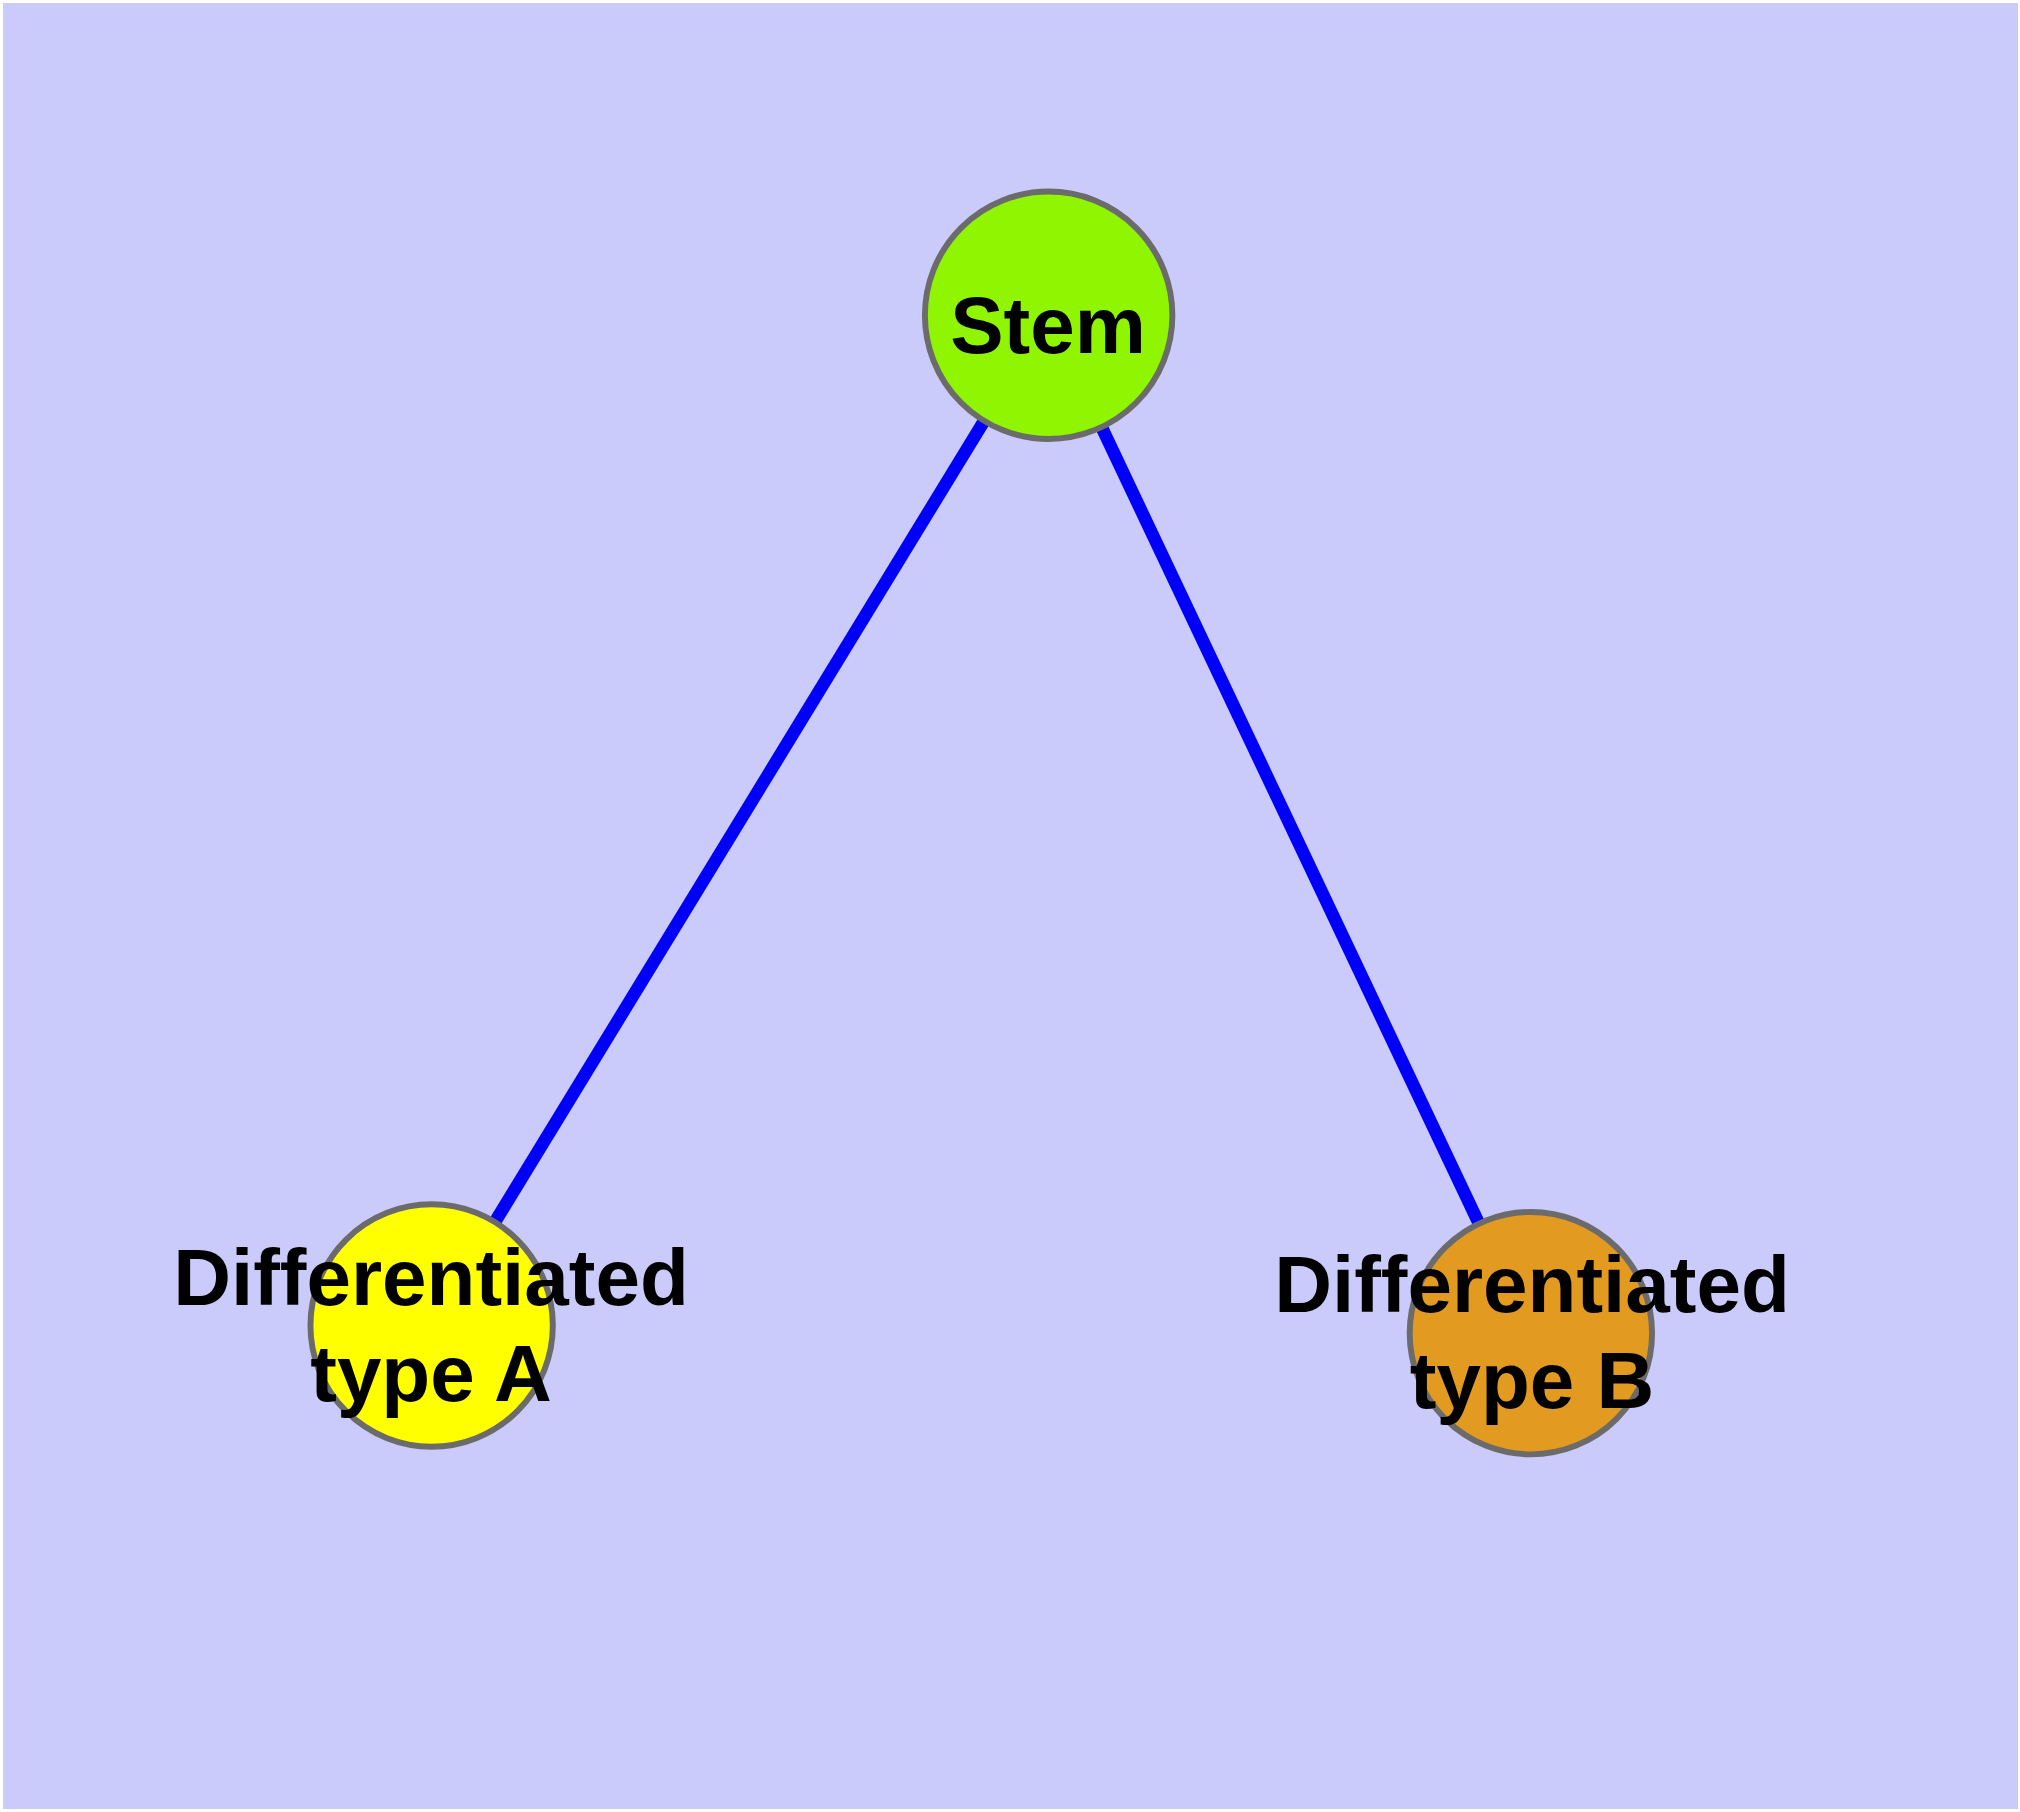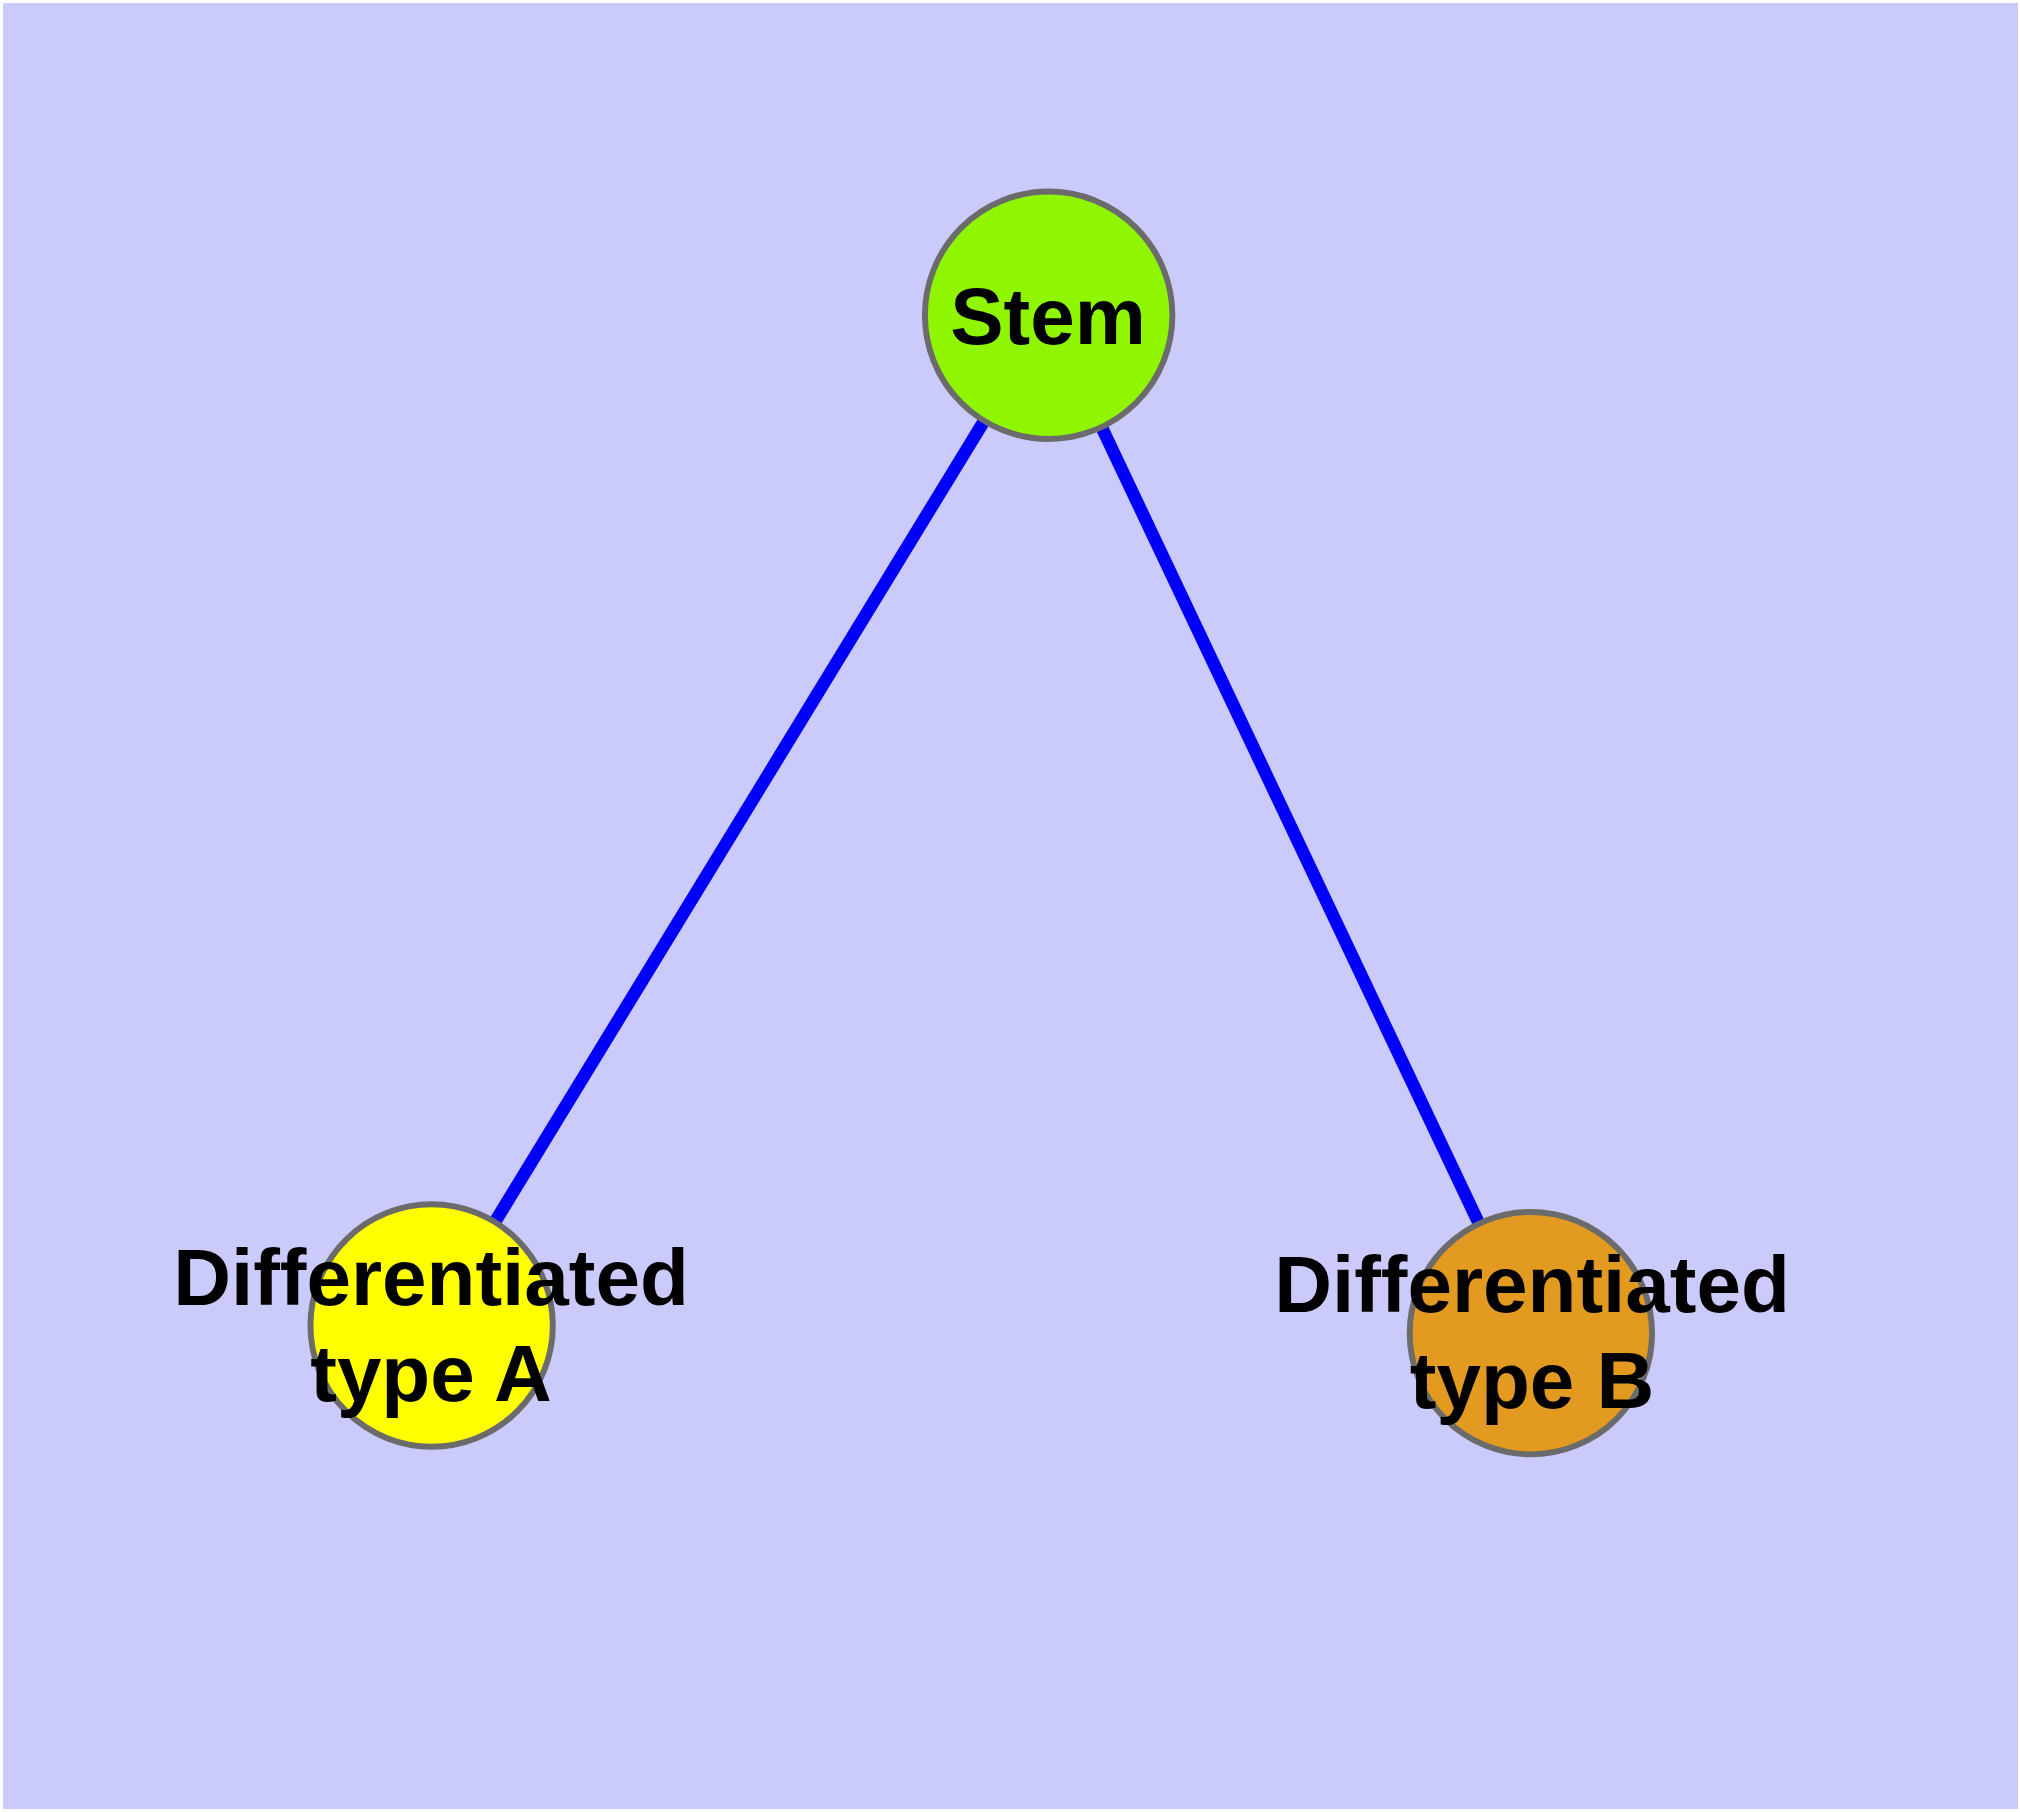--- a/index.html
+++ b/index.html
@@ -34,21 +34,21 @@
     transform: translate(-50%, -50%);
     color: #000000;
     font-weight: bold;
     font-size: 80px;
     line-height: 1.2;
     text-align: center;
     white-space: pre-line;
     letter-spacing: 0px;
     pointer-events: none;
   }
-  #label-stem   { left: 1048px; top: 317px;  }
+  #label-stem   { left: 1048px; top: 326px;  }
   #label-type-a { left: 431px;  top: 1326px; }
   #label-type-b { left: 1532px; top: 1333px; }
 </style>
 </head>
 <body>
 
 <div id="stage">
 
   <div id="canvas-bg" style="background: rgb(203, 203, 251);"></div>
 

